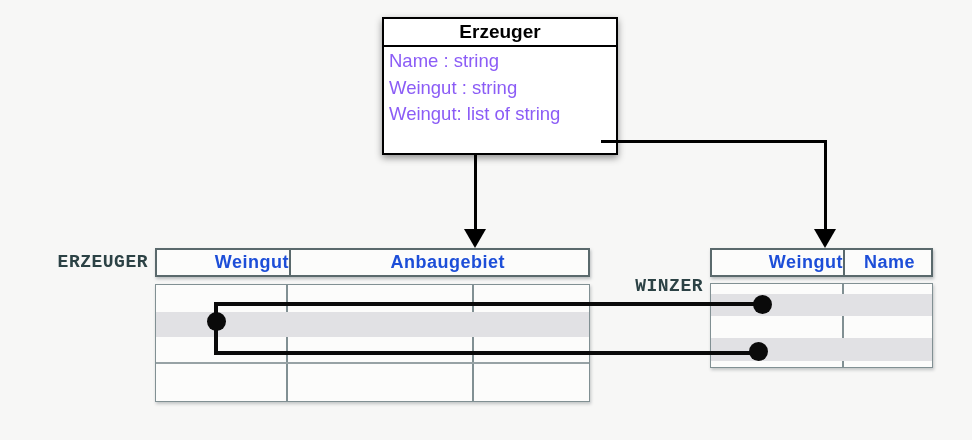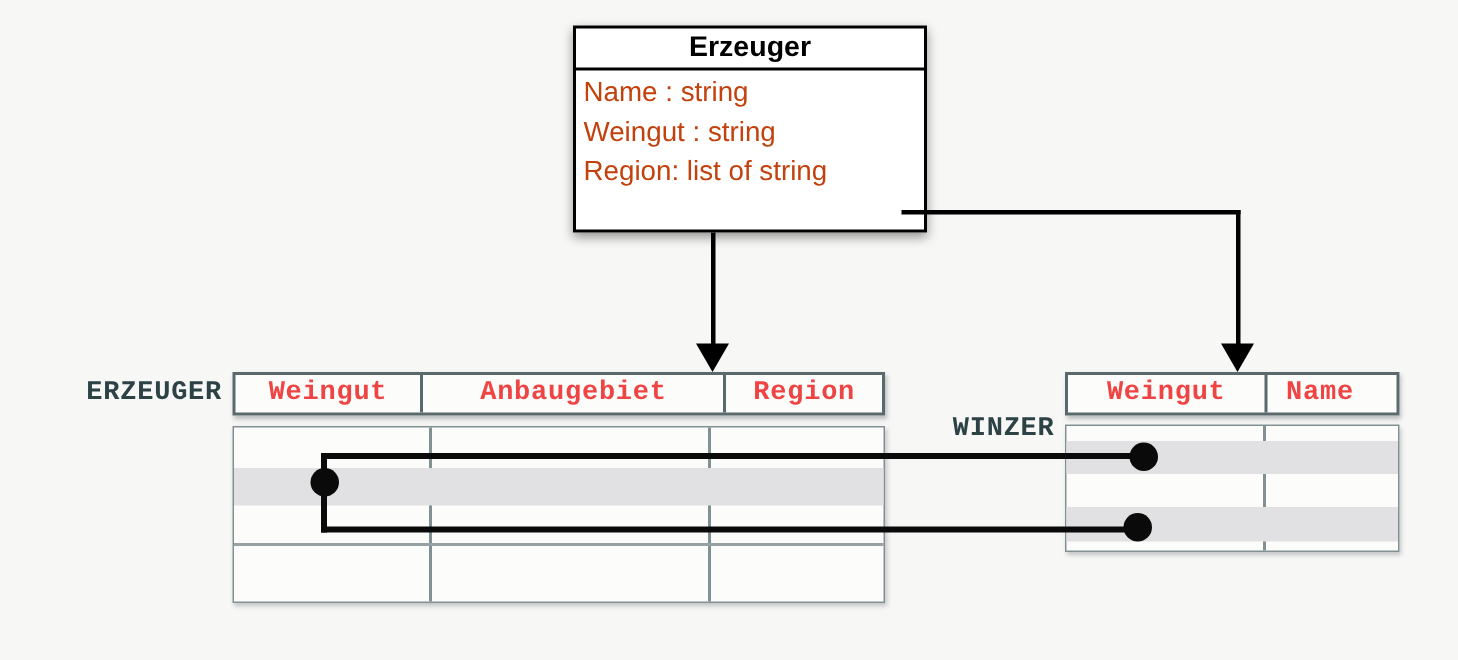--- a/index.html
+++ b/index.html
@@ -5,37 +5,37 @@
   html,body{margin:0;padding:0;background:#f7f7f6;}
   .canvas{position:relative;width:972px;height:440px;background:#f7f7f6;overflow:hidden;
           font-family:"Liberation Sans",sans-serif;}
 
   
   .class-box{position:absolute;left:382px;top:17px;width:236px;height:138px;
              background:#ffffff;border:2px solid #000;box-sizing:border-box;
              box-shadow:0 3px 7px rgba(0,0,0,.42);z-index:3;}
   .class-title{height:26px;line-height:26px;border-bottom:2px solid #000;text-align:center;
                font-weight:bold;font-size:19px;color:#000;}
-  .class-attrs{padding:1px 0 16px 5px;font-size:18.5px;line-height:26.5px;color:#c2410c;white-space:nowrap;}
+  .class-attrs{padding:1px 0 16px 5px;font-size:18.5px;line-height:26.5px;color:#8b5cf6;white-space:nowrap;}
 
   
   .aline{position:absolute;background:#000;z-index:4;}
   .ahead{position:absolute;width:0;height:0;border-left:11px solid transparent;
          border-right:11px solid transparent;border-top:19px solid #000;z-index:4;}
 
   
   .tbl-label{position:absolute;font-family:"Liberation Mono","DejaVu Sans Mono",monospace;
              font-weight:bold;font-size:18px;letter-spacing:.5px;color:#2c4245;
              text-align:right;width:148px;}
 
   
   .tbl-header{position:absolute;display:flex;background:#fcfcfb;box-sizing:border-box;
               border:2px solid #5a696c;box-shadow:1px 2px 3px rgba(70,80,85,.35);height:29px;}
-  .hcell{font-family:Liberation Mono, monospace;font-weight:bold;
-         font-size:18px;letter-spacing:.5px;color:#ef4444;text-align:center;line-height:25px;
+  .hcell{font-family:Liberation Sans, sans-serif;font-weight:bold;
+         font-size:18px;letter-spacing:.5px;color:#1d4ed8;text-align:right;line-height:25px;
          box-sizing:border-box;}
   .hcell + .hcell{border-left:2px solid #5a696c;}
 
   
   .tbl-body{position:absolute;background:#fcfcfb;box-sizing:border-box;
             border:1.5px solid #819093;box-shadow:1px 2px 3px rgba(70,80,85,.3);}
   .vdiv{position:absolute;top:0;bottom:0;width:1.5px;background:#819093;z-index:1;}
   .hdiv{position:absolute;left:0;right:0;height:1.5px;background:#97a2a5;z-index:1;}
   .band{position:absolute;left:0;right:0;background:#e1e1e4;z-index:2;}
 
@@ -46,37 +46,36 @@
 </head>
 <body>
 
 <div class="canvas">
 
   <div class="class-box">
     <div class="class-title">Erzeuger</div>
     <div class="class-attrs">
       <div>Name : string</div>
       <div>Weingut : string</div>
-      <div>Region: list of string</div>
+      <div>Weingut: list of string</div>
     </div>
   </div>
 
   <div class="aline" style="left:474px;top:155px;width:3px;height:76px;"></div>
   <div class="ahead" style="left:464px;top:229px;"></div>
 
   <div class="aline" style="left:601px;top:140px;width:226px;height:3px;"></div>
   <div class="aline" style="left:824px;top:140px;width:3px;height:91px;"></div>
   <div class="ahead" style="left:814px;top:229px;"></div>
 
   <div class="tbl-label" style="left:0px;top:252px;">ERZEUGER</div>
 
   <div class="tbl-header" style="left:155px;top:248px;width:435px;">
     <div class="hcell" style="width:132px;">Weingut</div>
     <div class="hcell" style="width:216px;">Anbaugebiet</div>
-    <div class="hcell" style="width:113px;">Region</div>
   </div>
 
   <div class="tbl-body" style="left:155px;top:284px;width:435px;height:118px;">
     <div class="vdiv" style="left:130px;"></div>
     <div class="vdiv" style="left:316px;"></div>
     <div class="hdiv" style="top:77px;"></div>
     <div class="band" style="top:27px;height:25px;"></div>
   </div>
 
   <div class="tbl-label" style="left:555px;top:252px;margin-top:24px;">WINZER</div>

